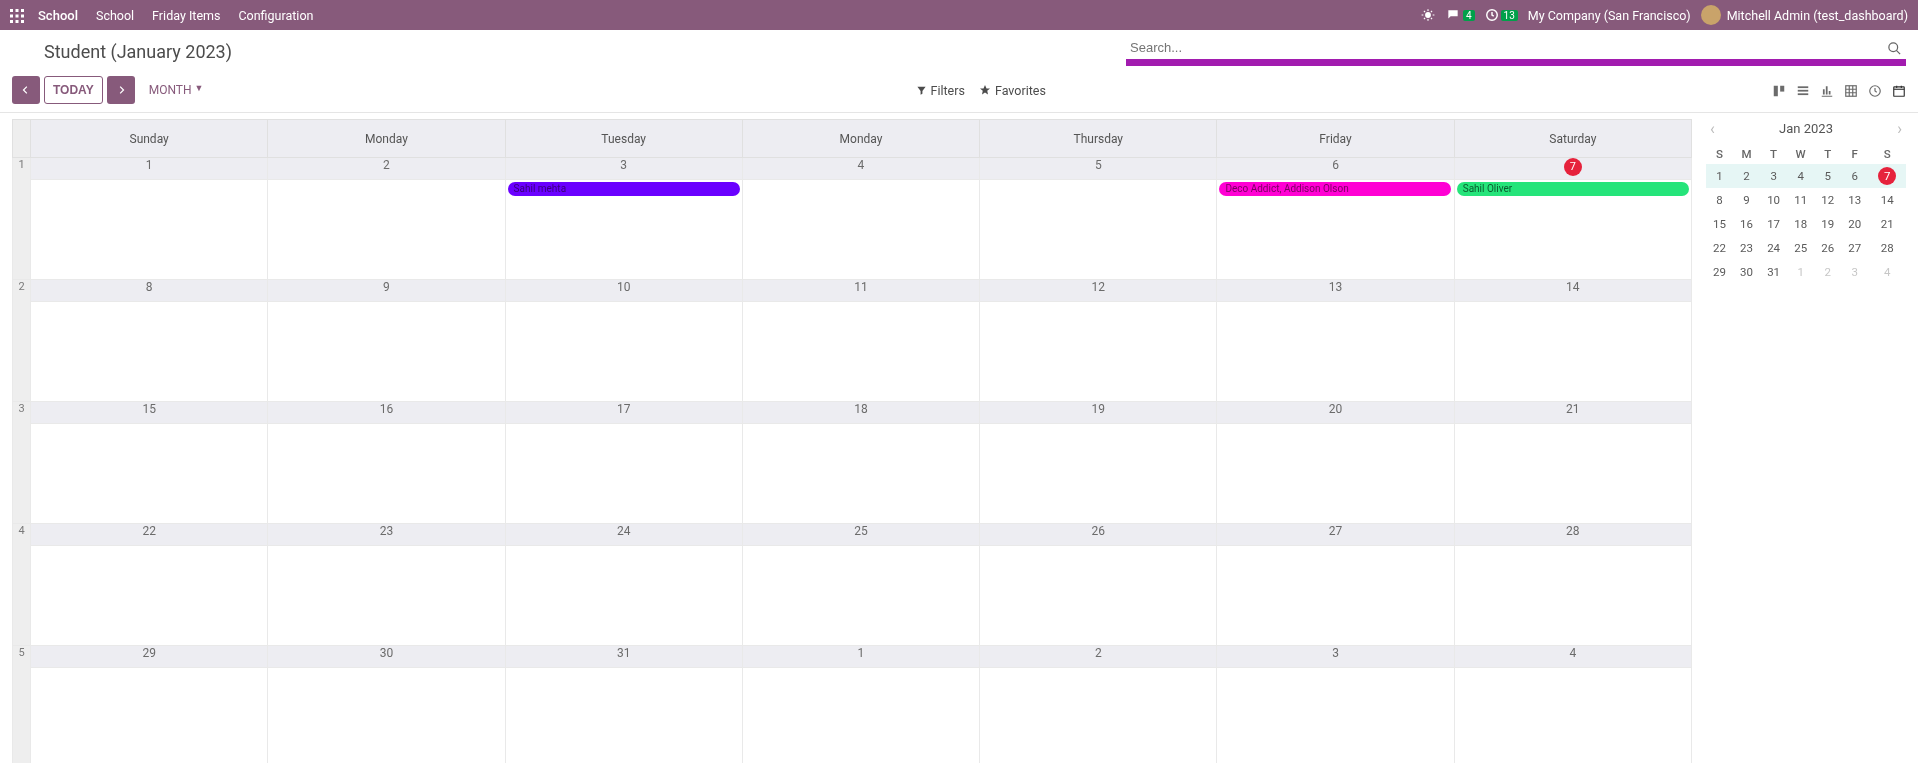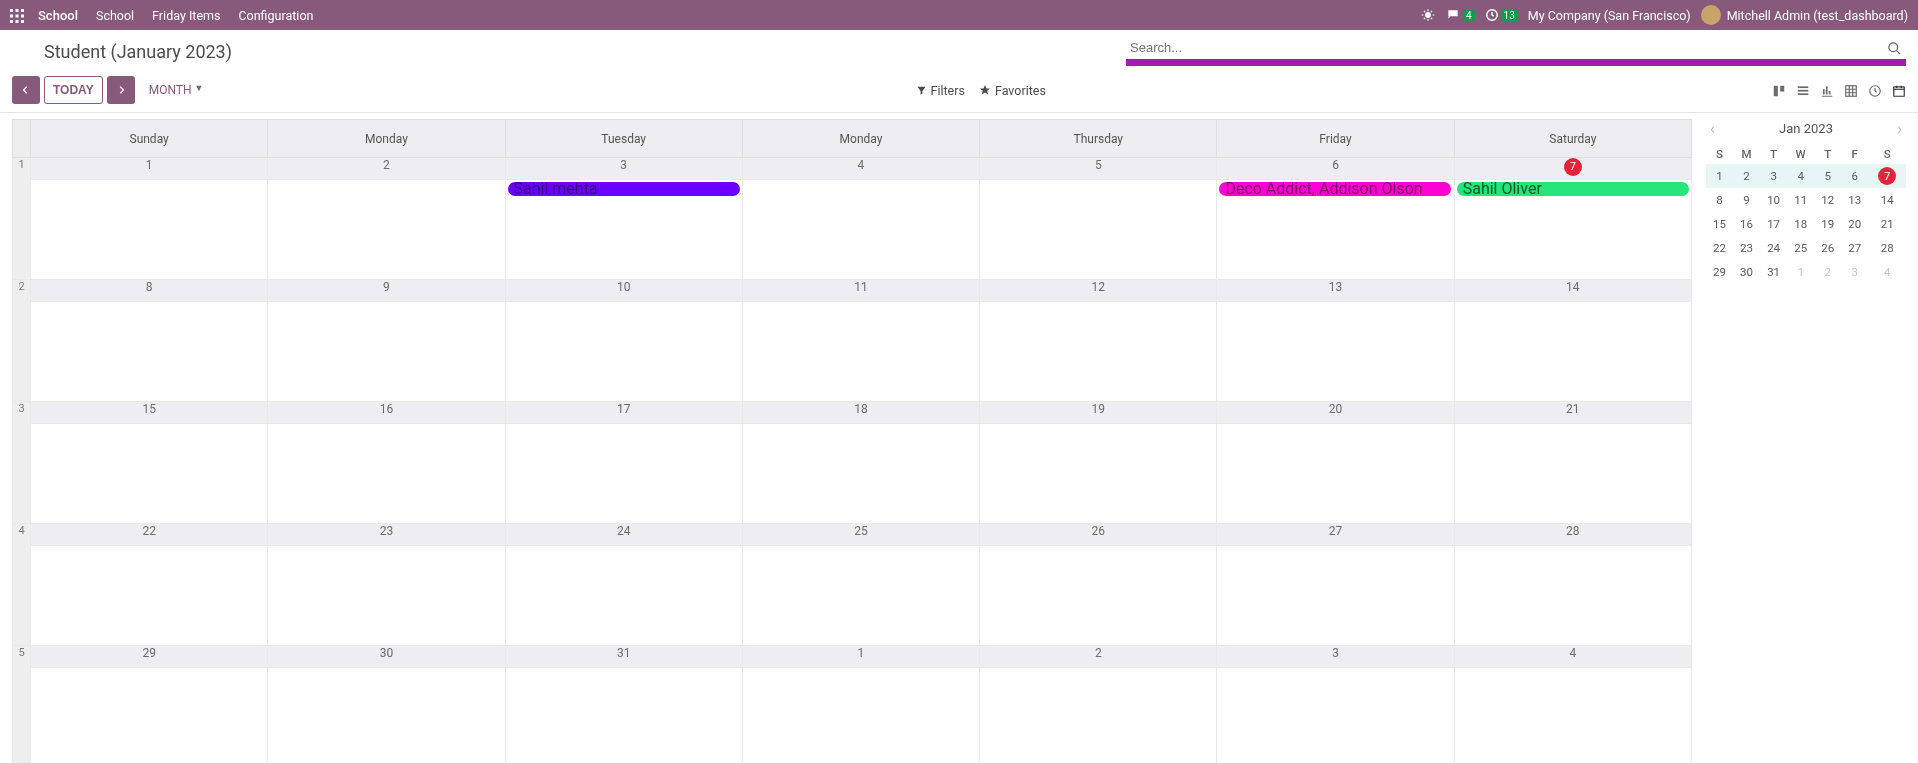--- a/index.html
+++ b/index.html
@@ -38,21 +38,21 @@
   .calendar { flex:1; }
   .sidebar { width:200px; margin-left:14px; }
   
   table.bigcal { width:100%; border-collapse:collapse; table-layout:fixed;}
   table.bigcal th { background:#EDEDF2; color:#555; font-weight:400; font-size:12px; height:38px; border:1px solid #e0e0e0;}
   table.bigcal td { border:1px solid #e9e9e9; vertical-align:top; height:100px; position:relative; font-size:12px; color:#6b6b6b;}
   table.bigcal .weeknum-col { width:18px; background:#eee; text-align:center; color:#7a7a7a; font-size:11px;}
   .daynum-row td { height:22px !important; background:#EDEDF2; text-align:center; color:#555;}
   .today-badge { display:inline-block; background:#E6223C; color:#fff; border-radius:50%; width:18px; height:18px; line-height:18px; font-size:11px;}
   .other-month { color:#c7c7c7;}
-  .event { position:absolute; top:2px; height:14px; border-radius:8px; font-size:16px; color:#000; line-height:14px; padding:0 6px; overflow:hidden; white-space:nowrap; cursor:pointer;}
+  .event { position:absolute; top:2px; height:14px; border-radius:8px; font-size:10px; color:#000; line-height:14px; padding:0 6px; overflow:hidden; white-space:nowrap; cursor:pointer;}
   .event.ev-purple { background:#6A00FF; color:#3a007a;}
   .event.ev-magenta { background:#FF00D4; color:#7a0060;}
   .event.ev-green { background:#25E47A; color:#0a5a2e; }
   
   .mini-head { display:flex; align-items:center; justify-content:space-between; margin-bottom:6px; color:#555; font-size:13px;}
   .mini-head .nav { color:#bbb; cursor:pointer; font-size:16px; padding:0 4px;}
   table.minical { width:100%; border-collapse:collapse; font-size:11.5px; color:#5a5a5a;}
   table.minical th { font-weight:500; color:#666; height:20px;}
   table.minical td { text-align:center; height:24px; cursor:pointer;}
   table.minical tr.thisweek td { background:#E6F6F5;}

